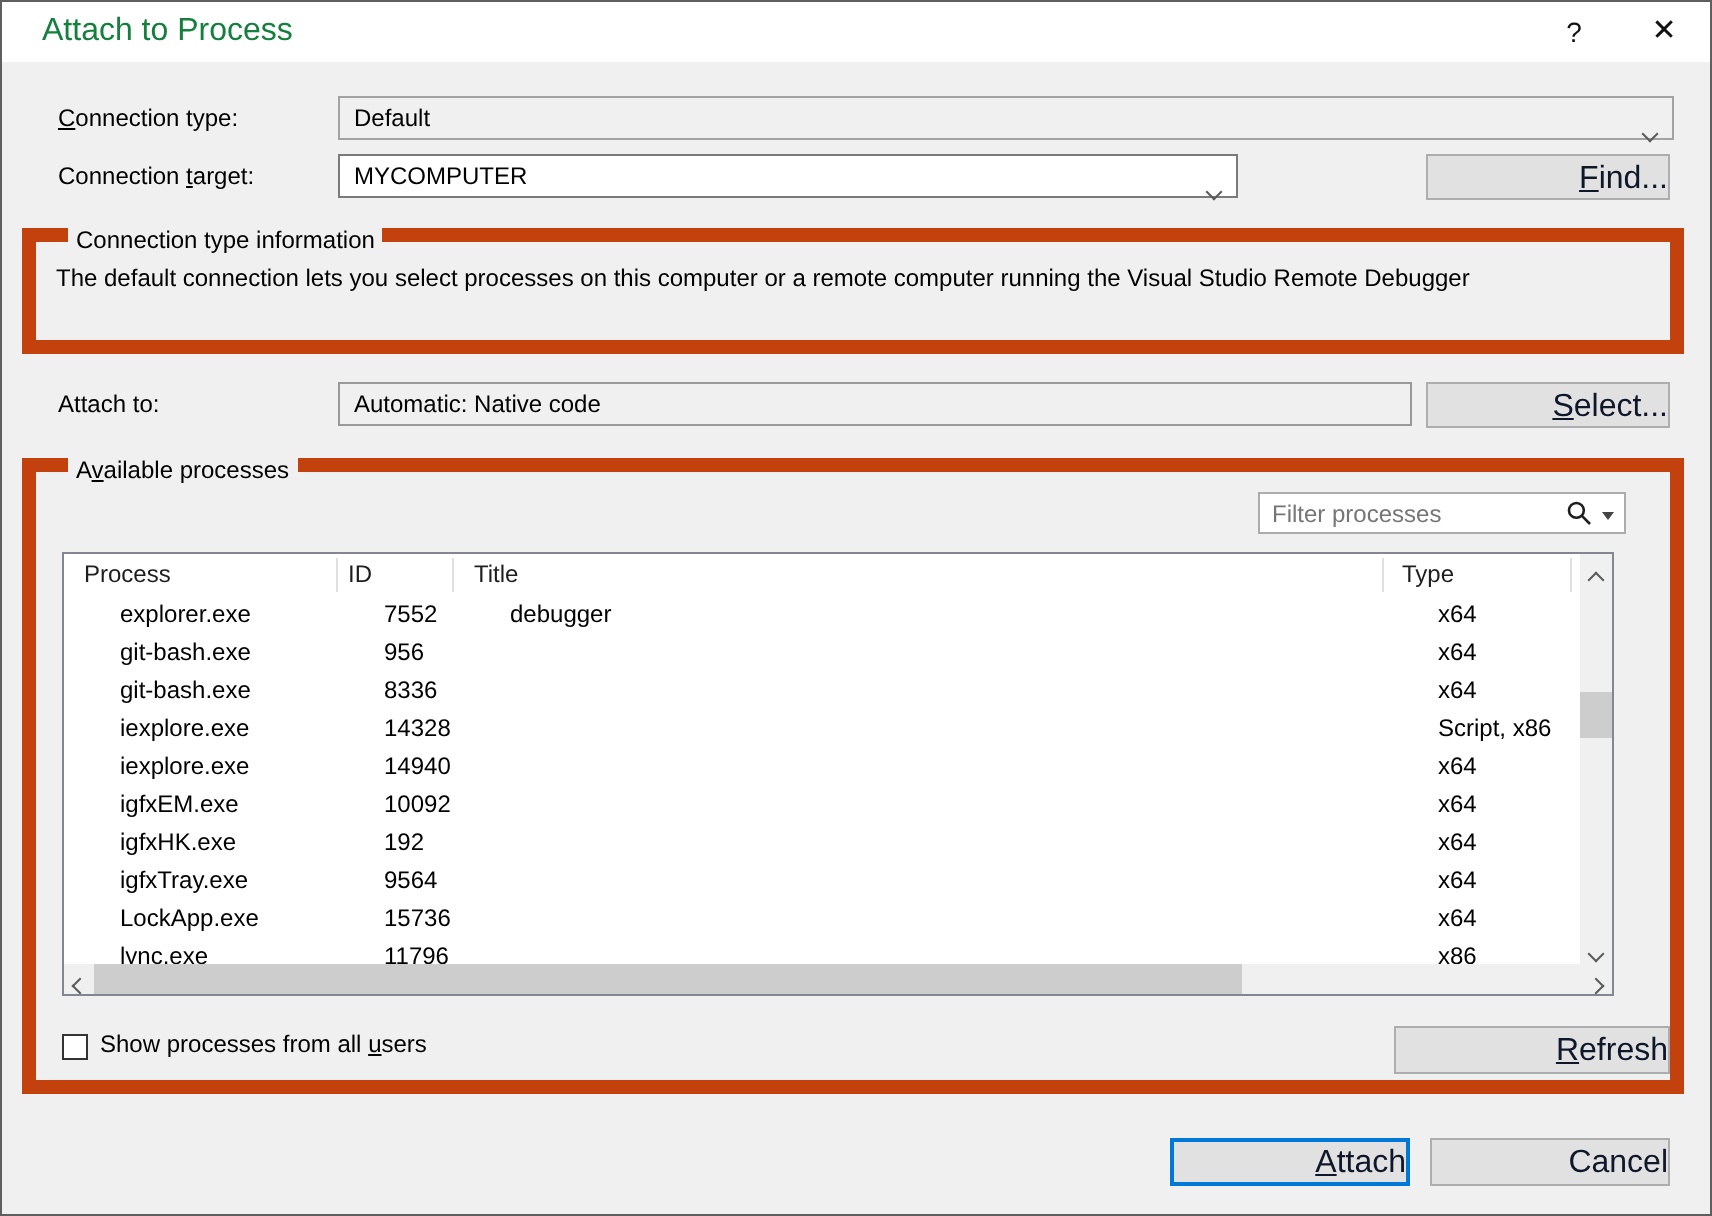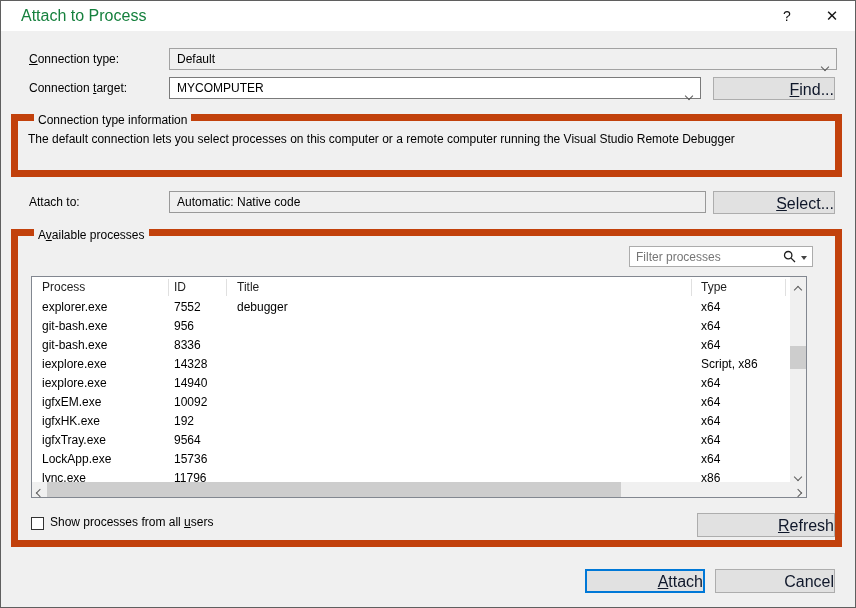--- a/index.html
+++ b/index.html
@@ -55,21 +55,21 @@
   .filter-icons { position:absolute; right:5px; top:3px; display:flex; align-items:center; gap:5px; }
   .caret { width:0; height:0; border-left:3.5px solid transparent; border-right:3.5px solid transparent;
            border-top:4px solid #444; }
 
   
   .list { position:absolute; left:30px; top:275px; width:776px; height:222px;
           background:#ffffff; border:1px solid #828790; }
   .lheader { position:absolute; left:0; top:0; width:758px; height:21px; background:#fff; }
   .hcell { position:absolute; top:0; line-height:21px; color:#1e1e1e; }
   .hsep { position:absolute; top:2px; width:1px; height:17px; background:#e0e0e0; }
-  .rows { position:absolute; left:0; top:21px; width:758px; height:185px; overflow:hidden; }
+  .rows { position:absolute; left:0; top:21px; width:758px; height:185px; overflow:hidden;padding-left:18px; }
   .trow { position:relative; height:19px; line-height:19px; }
   .c { position:absolute; top:0; white-space:nowrap; overflow:hidden; }
   .c-proc  { left:10px;  width:128px; }
   .c-id    { left:142px; width:55px; }
   .c-title { left:205px; width:450px; }
   .c-type  { left:669px; width:88px; }
 
   
   .vscroll { position:absolute; right:0; top:0; width:16px; height:205px; background:#f0f0f0; }
   .vscroll .arrow { position:absolute; left:0; width:16px; height:17px; text-align:center; }
@@ -98,21 +98,21 @@
     <div class="tb-btn tb-close">✕</div>
   </div>
 
   <div class="label" style="left:28px; top:51px;"><span class="ak">C</span><span>onnection type:</span></div>
   <div class="combo" style="left:168px; top:47px; width:668px;">
     <span>Default</span>
     <span class="chev-wrap"><span class="chev down sm"></span></span>
   </div>
 
   <div class="label" style="left:28px; top:80px;"><span>Connection </span><span class="ak">t</span><span>arget:</span></div>
-  <div class="combo white" style="left:168px; top:76px; width:532px;">
+  <div class="combo white" style="left:168px; top:76px; width:450px;">
     <span>MYCOMPUTER</span>
     <span class="chev-wrap"><span class="chev down sm"></span></span>
   </div>
   <div class="btn" style="left:712px; top:76px; width:122px; height:23px;"><span class="ak">F</span><span>ind...</span></div>
 
   <div class="group" style="left:10px; top:113px; width:831px; height:63px;">
     <div class="group-label">Connection type information</div>
     <div class="info-text">
       <div>The default connection lets you select processes on this computer or a remote computer running the Visual Studio Remote Debugger</div>
     </div>

